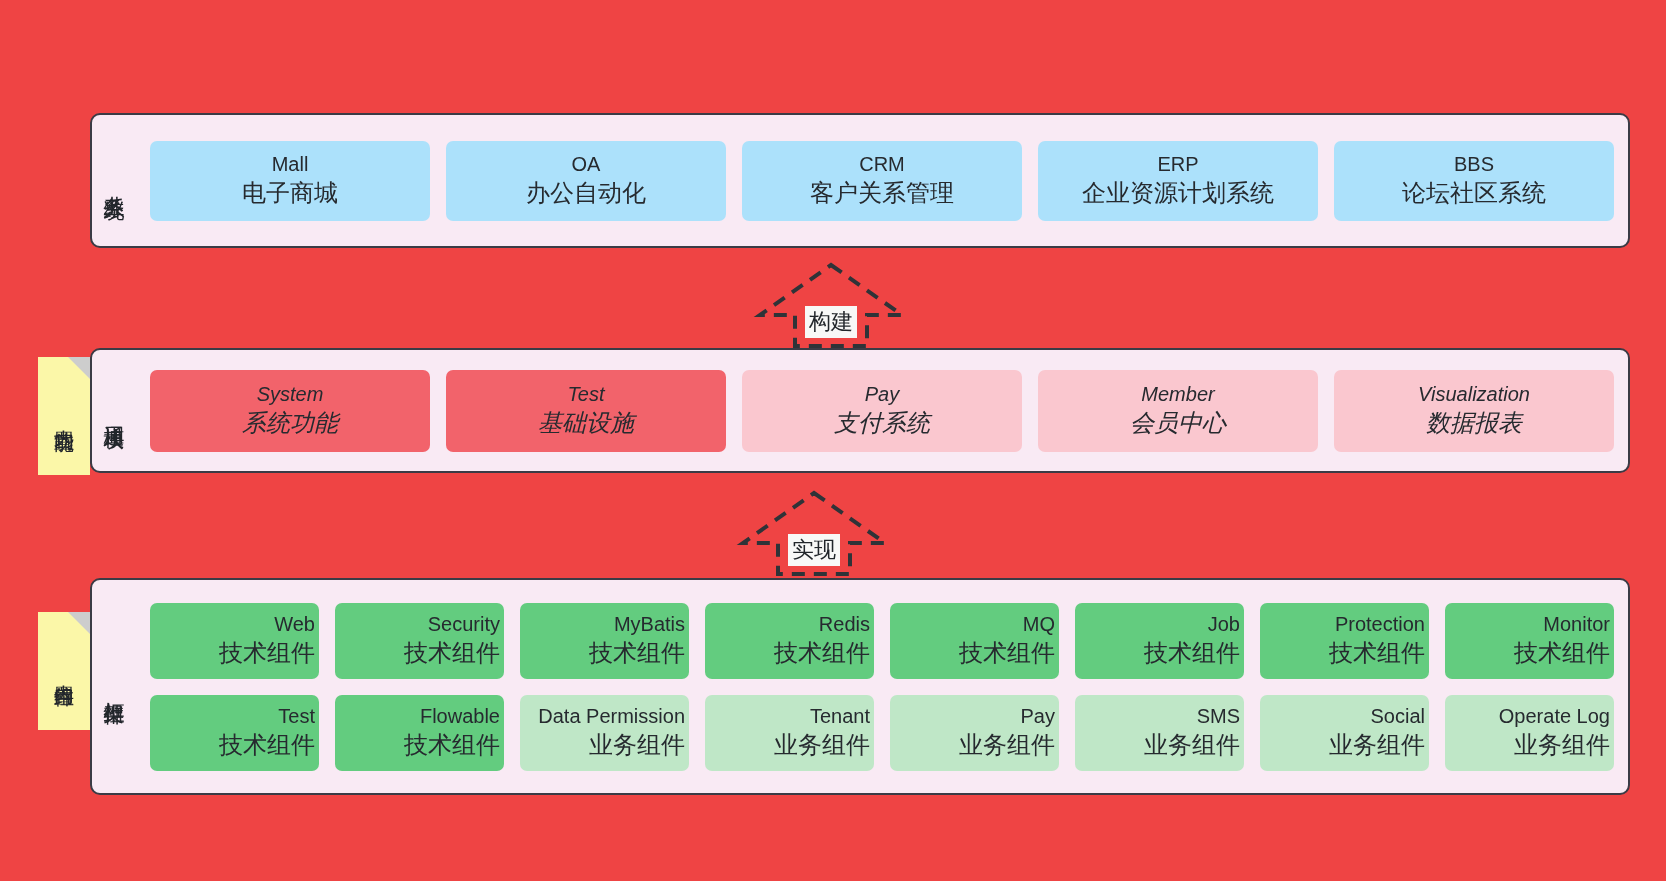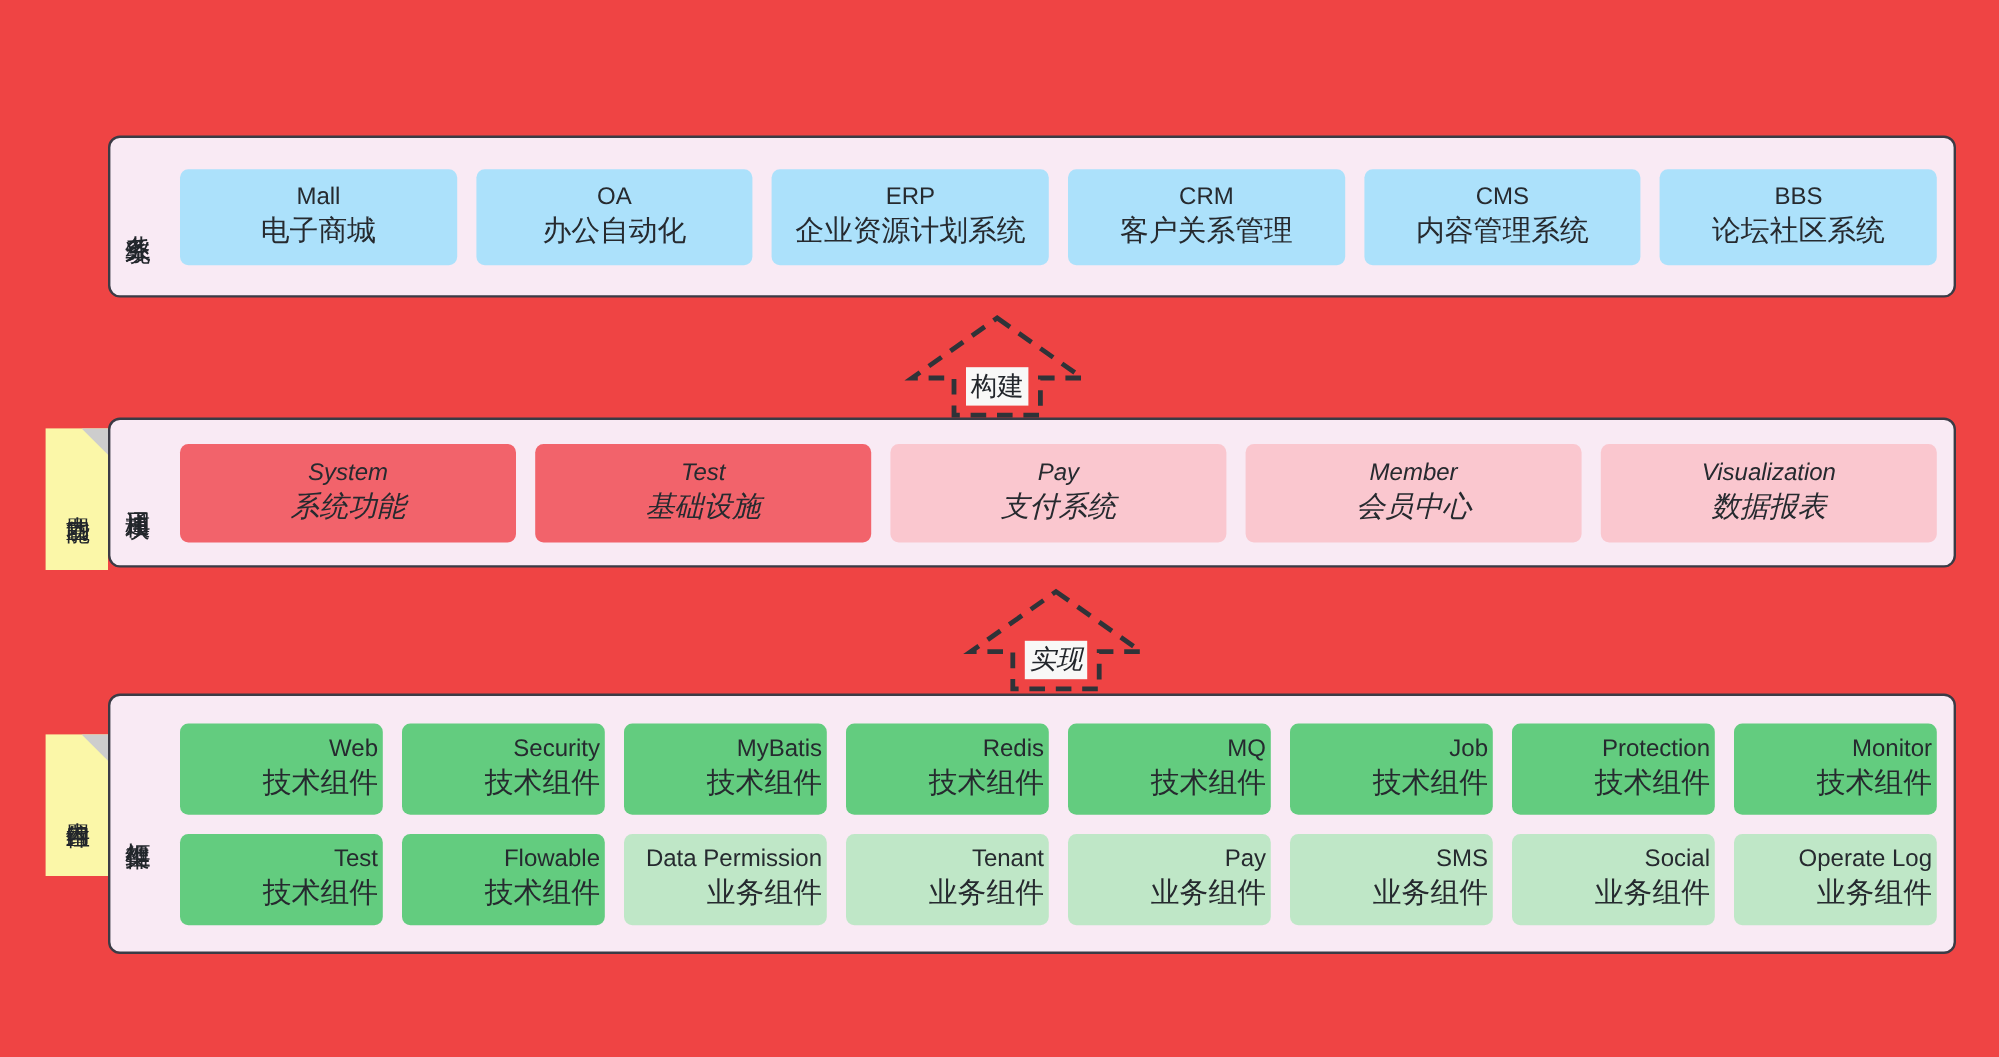--- a/index.html
+++ b/index.html
@@ -137,30 +137,26 @@
       <div class="row" id="row-business">
           <div class="card blue">
             <span class="c-en">Mall</span>
             <span class="c-cn">电子商城</span>
           </div>
           <div class="card blue">
             <span class="c-en">OA</span>
             <span class="c-cn">办公自动化</span>
           </div>
           <div class="card blue">
+            <span class="c-en">CRM</span>
+            <span class="c-cn">客户关系管理</span>
+          </div>
+          <div class="card blue">
             <span class="c-en">ERP</span>
             <span class="c-cn">企业资源计划系统</span>
-          </div>
-          <div class="card blue">
-            <span class="c-en">CRM</span>
-            <span class="c-cn">客户关系管理</span>
-          </div>
-          <div class="card blue">
-            <span class="c-en">CMS</span>
-            <span class="c-cn">内容管理系统</span>
           </div>
           <div class="card blue">
             <span class="c-en">BBS</span>
             <span class="c-cn">论坛社区系统</span>
           </div>
         </div>
     </div>
   </div>
 
   <div class="arrow-wrap" style="left:757px; top:262px; width:148px; height:86px;">
@@ -196,21 +192,21 @@
             <span class="c-cn">会员中心</span>
           </div>
           <div class="card pink">
             <span class="c-en">Visualization</span>
             <span class="c-cn">数据报表</span>
           </div>
         </div>
     </div>
   </div>
 
-  <div class="arrow-wrap" style="left:806px; top:490px; width:148px; height:86px;font-style:italic;">
+  <div class="arrow-wrap" style="left:740px; top:490px; width:148px; height:86px;">
     <svg width="148" height="86" viewBox="0 0 148 86" aria-hidden="true">
       <path d="M 74 3 L 145 53 L 110 53 L 110 84 L 38 84 L 38 53 L 3 53 Z" fill="none" stroke="#2f3338" stroke-width="4" stroke-dasharray="13 9" stroke-linecap="butt" stroke-linejoin="miter"></path>
     </svg>
     <span class="arrow-label">实现</span>
   </div>
 
   <div class="note-tag" id="note-framework" style="left:38px; top:612px; width:52px; height:118px;">
     <span class="fold"></span>
     <span>内置组件</span>
   </div>

